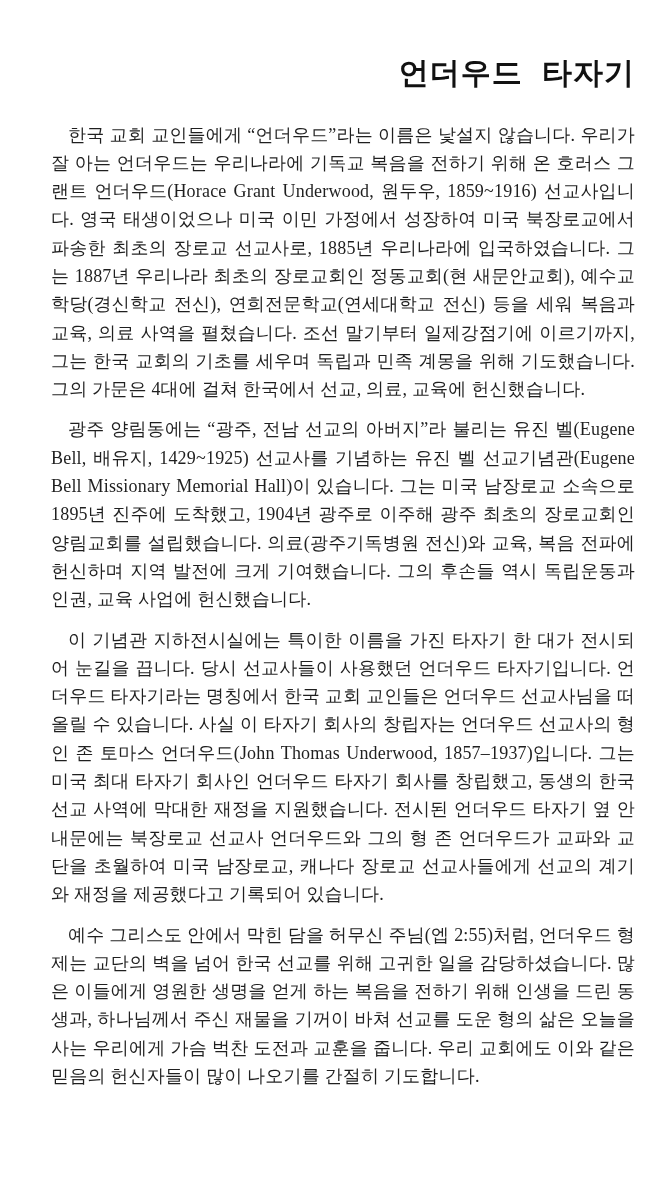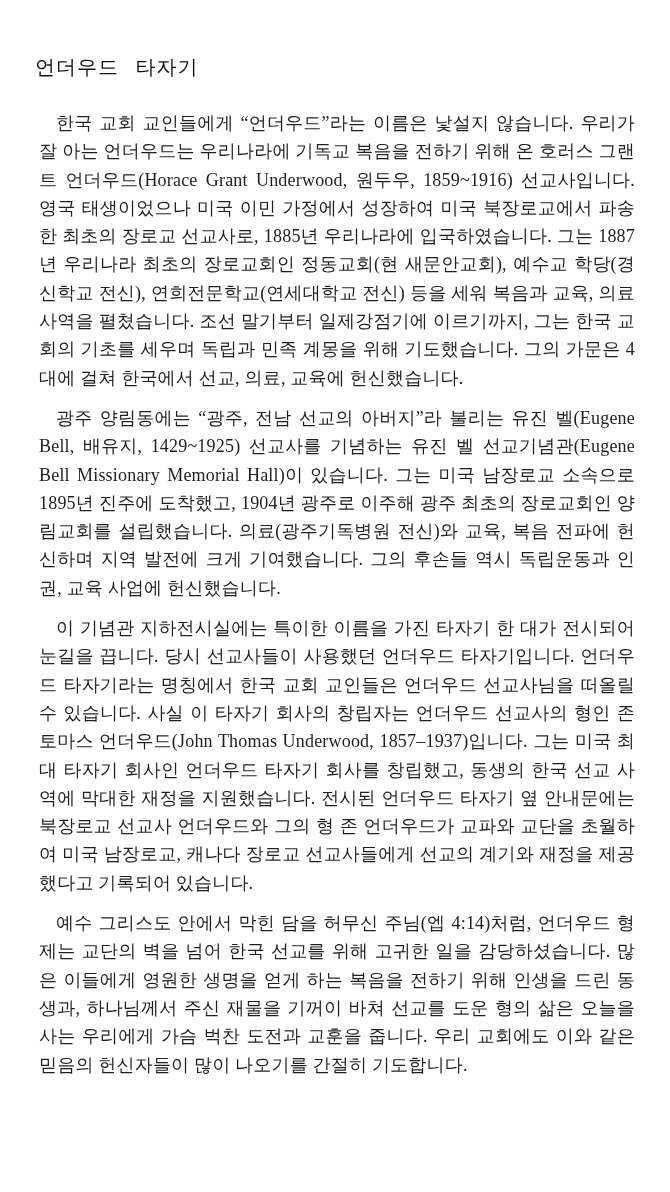--- a/index.html
+++ b/index.html
@@ -14,47 +14,47 @@
   }
   .page {
     box-sizing: border-box;
     width: 670px;
     height: 1192px;
     padding: 56px 35px 0 35px;
     background: #ffffff;
   }
   .doc-title {
     font-family: "Liberation Sans", "DejaVu Sans", sans-serif;
-    font-weight: 400;
-    font-size: 20px;
+    font-weight: 700;
+    font-size: 30px;
     line-height: 1.15;
     color: #111111;
-    text-align: left;
+    text-align: right;
     letter-spacing: 1px;
     word-spacing: 10px;
     margin: 0 0 30px 0;
   }
   .doc-para {
     font-family: "Liberation Serif", "DejaVu Serif", serif;
     font-size: 18px;
     line-height: 28.3px;
     color: #1f1f1f;
     text-align: justify;
     text-align-last: left;
     text-indent: 17px;
     letter-spacing: 0.2px;
-    margin: 0 0 12px 4px;
+    margin: 0 0 12px 16px;
   }
 </style>
 </head>
 <body>
 
 <div class="page">
   <h1 class="doc-title">언더우드 타자기</h1>
 
   <p class="doc-para">한국 교회 교인들에게 “언더우드”라는 이름은 낯설지 않습니다. 우리가 잘 아는 언더우드는 우리나라에 기독교 복음을 전하기 위해 온 호러스 그랜트 언더우드(Horace Grant Underwood, 원두우, 1859~1916) 선교사입니다. 영국 태생이었으나 미국 이민 가정에서 성장하여 미국 북장로교에서 파송한 최초의 장로교 선교사로, 1885년 우리나라에 입국하였습니다. 그는 1887년 우리나라 최초의 장로교회인 정동교회(현 새문안교회), 예수교 학당(경신학교 전신), 연희전문학교(연세대학교 전신) 등을 세워 복음과 교육, 의료 사역을 펼쳤습니다. 조선 말기부터 일제강점기에 이르기까지, 그는 한국 교회의 기초를 세우며 독립과 민족 계몽을 위해 기도했습니다. 그의 가문은 4대에 걸쳐 한국에서 선교, 의료, 교육에 헌신했습니다.</p>
 
   <p class="doc-para">광주 양림동에는 “광주, 전남 선교의 아버지”라 불리는 유진 벨(Eugene Bell, 배유지, 1429~1925) 선교사를 기념하는 유진 벨 선교기념관(Eugene Bell Missionary Memorial Hall)이 있습니다. 그는 미국 남장로교 소속으로 1895년 진주에 도착했고, 1904년 광주로 이주해 광주 최초의 장로교회인 양림교회를 설립했습니다. 의료(광주기독병원 전신)와 교육, 복음 전파에 헌신하며 지역 발전에 크게 기여했습니다. 그의 후손들 역시 독립운동과 인권, 교육 사업에 헌신했습니다.</p>
 
   <p class="doc-para">이 기념관 지하전시실에는 특이한 이름을 가진 타자기 한 대가 전시되어 눈길을 끕니다. 당시 선교사들이 사용했던 언더우드 타자기입니다. 언더우드 타자기라는 명칭에서 한국 교회 교인들은 언더우드 선교사님을 떠올릴 수 있습니다. 사실 이 타자기 회사의 창립자는 언더우드 선교사의 형인 존 토마스 언더우드(John Thomas Underwood, 1857–1937)입니다. 그는 미국 최대 타자기 회사인 언더우드 타자기 회사를 창립했고, 동생의 한국 선교 사역에 막대한 재정을 지원했습니다. 전시된 언더우드 타자기 옆 안내문에는 북장로교 선교사 언더우드와 그의 형 존 언더우드가 교파와 교단을 초월하여 미국 남장로교, 캐나다 장로교 선교사들에게 선교의 계기와 재정을 제공했다고 기록되어 있습니다.</p>
 
-  <p class="doc-para">예수 그리스도 안에서 막힌 담을 허무신 주님(엡 4:14)처럼, 언더우드 형제는 교단의 벽을 넘어 한국 선교를 위해 고귀한 일을 감당하셨습니다. 많은 이들에게 영원한 생명을 얻게 하는 복음을 전하기 위해 인생을 드린 동생과, 하나님께서 주신 재물을 기꺼이 바쳐 선교를 도운 형의 삶은 오늘을 사는 우리에게 가슴 벅찬 도전과 교훈을 줍니다. 우리 교회에도 이와 같은 믿음의 헌신자들이 많이 나오기를 간절히 기도합니다.</p>
+  <p class="doc-para">예수 그리스도 안에서 막힌 담을 허무신 주님(엡 2:55)처럼, 언더우드 형제는 교단의 벽을 넘어 한국 선교를 위해 고귀한 일을 감당하셨습니다. 많은 이들에게 영원한 생명을 얻게 하는 복음을 전하기 위해 인생을 드린 동생과, 하나님께서 주신 재물을 기꺼이 바쳐 선교를 도운 형의 삶은 오늘을 사는 우리에게 가슴 벅찬 도전과 교훈을 줍니다. 우리 교회에도 이와 같은 믿음의 헌신자들이 많이 나오기를 간절히 기도합니다.</p>
 </div>
 
 </body></html>

